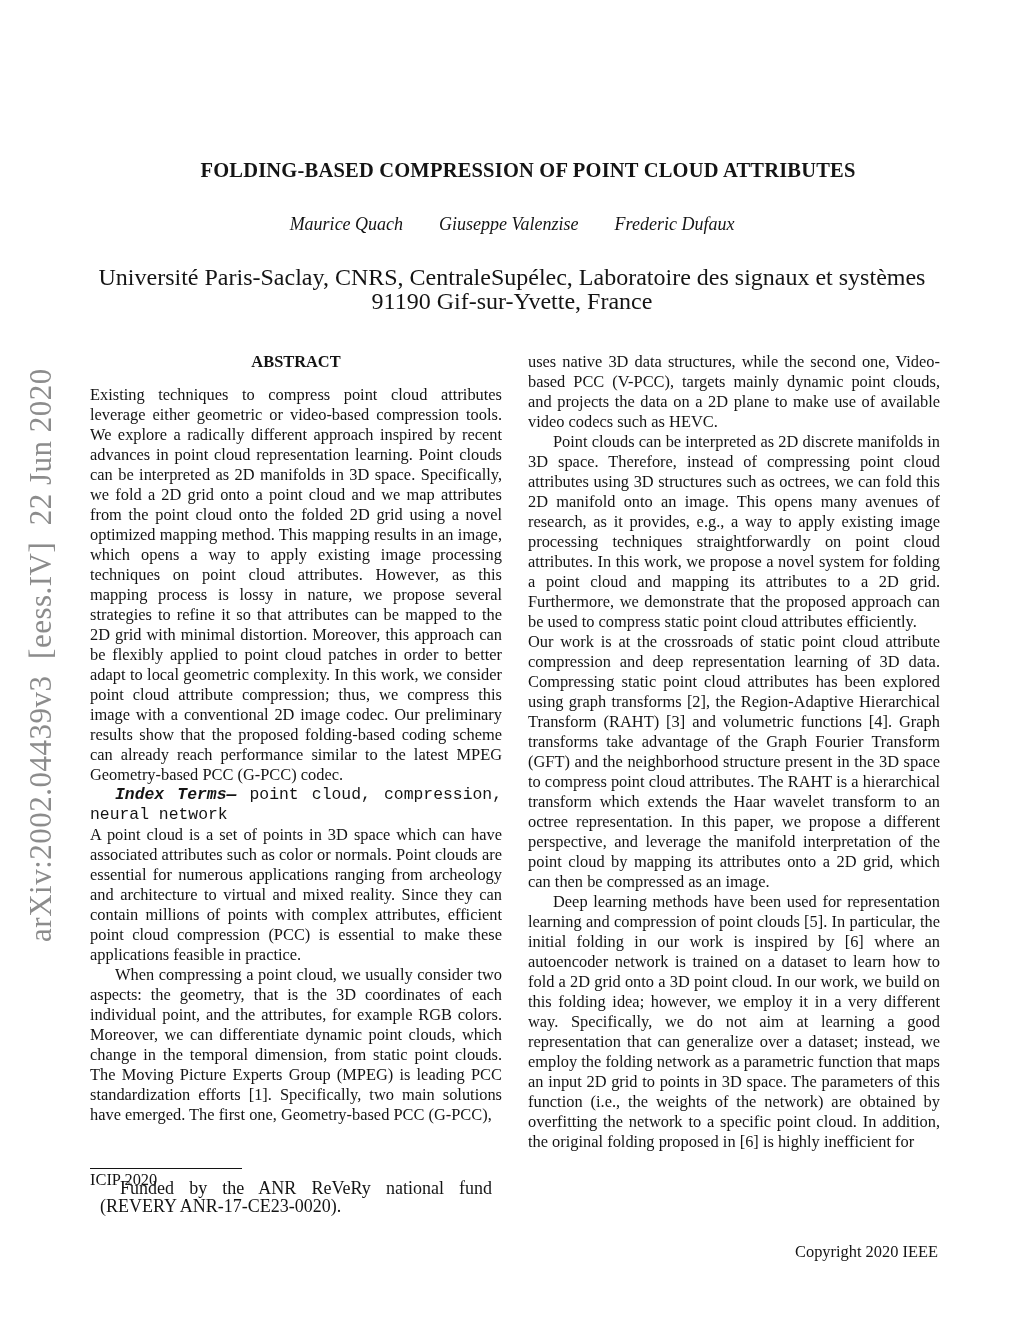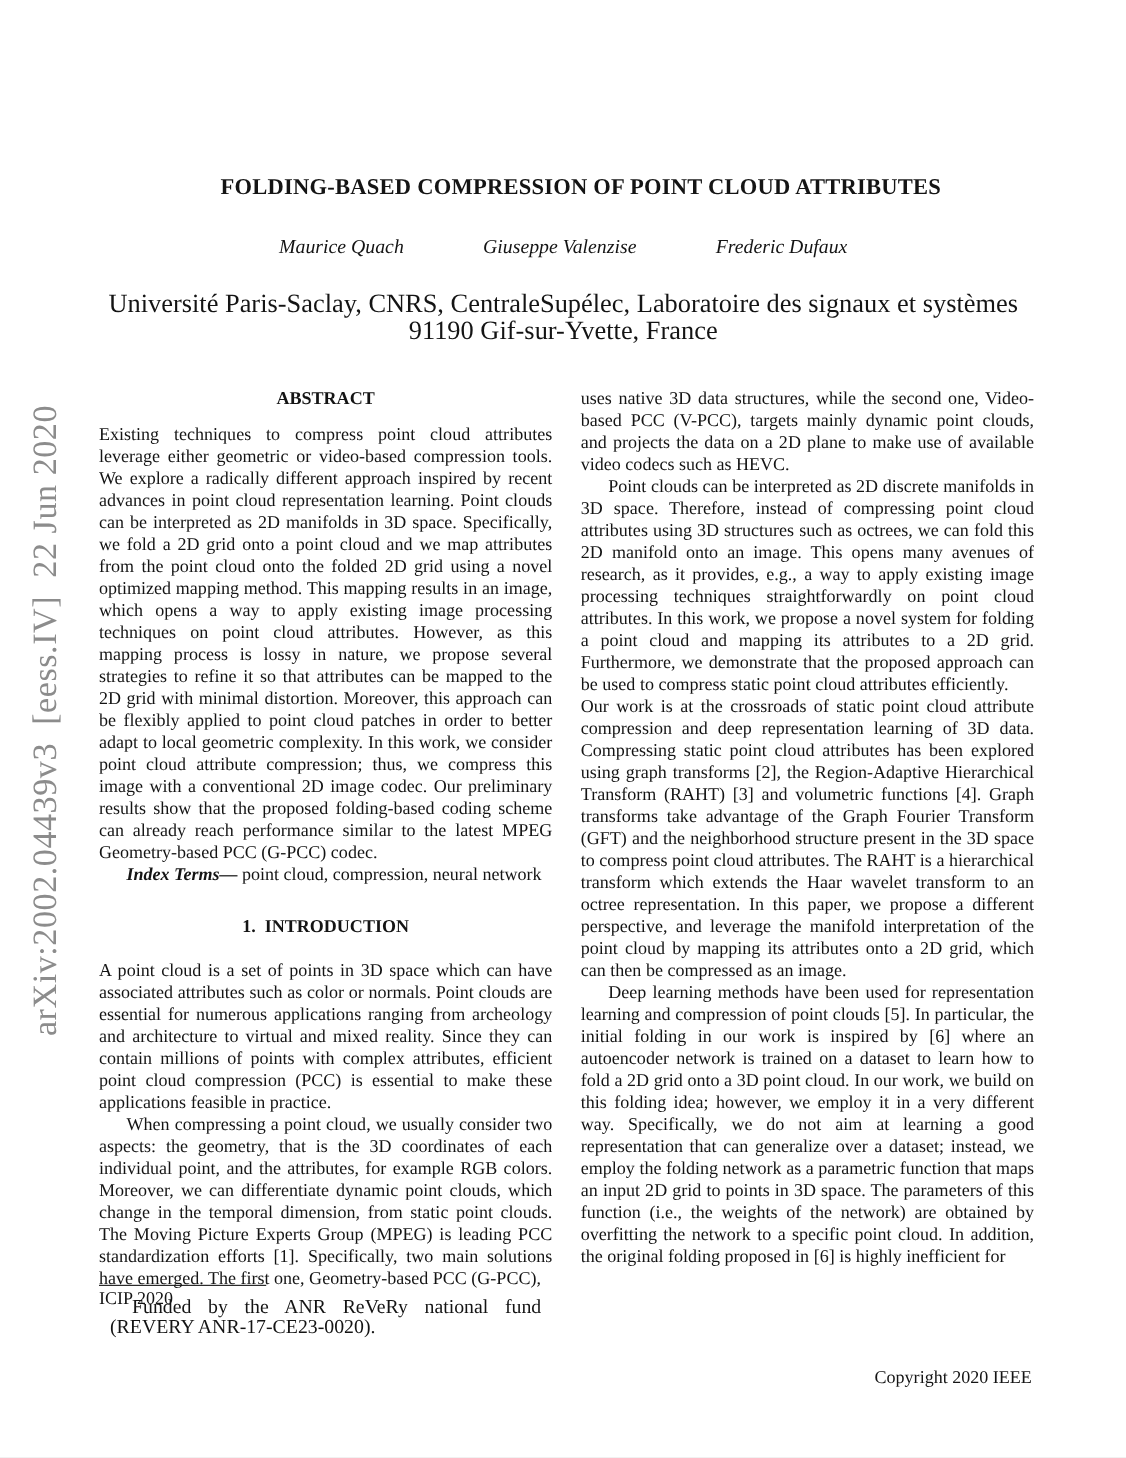--- a/index.html
+++ b/index.html
@@ -23,21 +23,21 @@
     font-size:31px;
     letter-spacing:0.5px;
     white-space:pre-wrap;
   }
 
   
   .header { position:absolute; top:159px; left:0; width:100%; text-align:center; }
   .title { font-size:20.5px; font-weight:bold; letter-spacing:0.2px;padding-left:32px; }
   .authors {
     margin-top:32px;
-    display:flex; justify-content:center; gap:72px;
+    display:flex; justify-content:center; gap:36px;
     font-style:italic; font-size:18px;
   }
   .affiliation { margin-top:30px; font-size:24px; line-height:24px; }
 
   
   .col {
     position:absolute; top:352px;
     width:412px;
     font-size:16.4px; line-height:20px;
     text-align:justify;
@@ -46,21 +46,21 @@
   .col-right { left:528px; }
 
   .col p { margin:0; }
   .indent { text-indent:25px; }
 
   .sec-heading {
     text-align:center; font-weight:bold;
     white-space:pre-wrap;
   }
   .abstract-heading { margin-bottom:13px; }
-  .index-terms { margin-top:14px; text-indent:25px; }
+  .index-terms { margin-top:14px; text-indent:25px;font-family:Liberation Mono, monospace; }
   .index-terms .it-label { font-weight:bold; font-style:italic; }
   .heading-spaced { margin-top:27px; margin-bottom:20px; }
 
   
   .footnote { position:absolute; left:90px; top:1168px; width:412px; }
   .footnote-rule { width:152px; border-top:1.5px solid #141414; margin-bottom:5px; }
   .footnote-text {
     margin:10px; font-size:18px; line-height:18px;
     text-indent:20px; text-align:justify;
   }
@@ -90,21 +90,20 @@
   </div>
 
   <div class="col col-left">
     <div class="sec-heading abstract-heading">ABSTRACT</div>
     <p>Existing techniques to compress point cloud attributes leverage either geometric or video-based compression tools. We explore a radically different approach inspired by recent advances in point cloud representation learning. Point clouds can be interpreted as 2D manifolds in 3D space. Specifically, we fold a 2D grid onto a point cloud and we map attributes from the point cloud onto the folded 2D grid using a novel optimized mapping method. This mapping results in an image, which opens a way to apply existing image processing techniques on point cloud attributes. However, as this mapping process is lossy in nature, we propose several strategies to refine it so that attributes can be mapped to the 2D grid with minimal distortion. Moreover, this approach can be flexibly applied to point cloud patches in order to better adapt to local geometric complexity. In this work, we consider point cloud attribute compression; thus, we compress this image with a conventional 2D image codec. Our preliminary results show that the proposed folding-based coding scheme can already reach performance similar to the latest MPEG Geometry-based PCC (G-PCC) codec.</p>
     <p class="index-terms">
       <span class="it-label">Index Terms—</span>
       <span>point cloud, compression, neural network</span>
     </p>
 
-    <div class="sec-heading heading-spaced">1.  INTRODUCTION</div>
     <p>A point cloud is a set of points in 3D space which can have associated attributes such as color or normals. Point clouds are essential for numerous applications ranging from archeology and architecture to virtual and mixed reality. Since they can contain millions of points with complex attributes, efficient point cloud compression (PCC) is essential to make these applications feasible in practice.</p>
     <p class="indent">When compressing a point cloud, we usually consider two aspects: the geometry, that is the 3D coordinates of each individual point, and the attributes, for example RGB colors. Moreover, we can differentiate dynamic point clouds, which change in the temporal dimension, from static point clouds. The Moving Picture Experts Group (MPEG) is leading PCC standardization efforts [1]. Specifically, two main solutions have emerged. The first one, Geometry-based PCC (G-PCC),</p>
   </div>
 
   <div class="col col-right">
     <p>uses native 3D data structures, while the second one, Video-based PCC (V-PCC), targets mainly dynamic point clouds, and projects the data on a 2D plane to make use of available video codecs such as HEVC.</p>
     <p class="indent">Point clouds can be interpreted as 2D discrete manifolds in 3D space. Therefore, instead of compressing point cloud attributes using 3D structures such as octrees, we can fold this 2D manifold onto an image. This opens many avenues of research, as it provides, e.g., a way to apply existing image processing techniques straightforwardly on point cloud attributes. In this work, we propose a novel system for folding a point cloud and mapping its attributes to a 2D grid. Furthermore, we demonstrate that the proposed approach can be used to compress static point cloud attributes efficiently.</p>
 
     <p>Our work is at the crossroads of static point cloud attribute compression and deep representation learning of 3D data. Compressing static point cloud attributes has been explored using graph transforms [2], the Region-Adaptive Hierarchical Transform (RAHT) [3] and volumetric functions [4]. Graph transforms take advantage of the Graph Fourier Transform (GFT) and the neighborhood structure present in the 3D space to compress point cloud attributes. The RAHT is a hierarchical transform which extends the Haar wavelet transform to an octree representation. In this paper, we propose a different perspective, and leverage the manifold interpretation of the point cloud by mapping its attributes onto a 2D grid, which can then be compressed as an image.</p>
     <p class="indent">Deep learning methods have been used for representation learning and compression of point clouds [5]. In particular, the initial folding in our work is inspired by [6] where an autoencoder network is trained on a dataset to learn how to fold a 2D grid onto a 3D point cloud. In our work, we build on this folding idea; however, we employ it in a very different way. Specifically, we do not aim at learning a good representation that can generalize over a dataset; instead, we employ the folding network as a parametric function that maps an input 2D grid to points in 3D space. The parameters of this function (i.e., the weights of the network) are obtained by overfitting the network to a specific point cloud. In addition, the original folding proposed in [6] is highly inefficient for</p>

